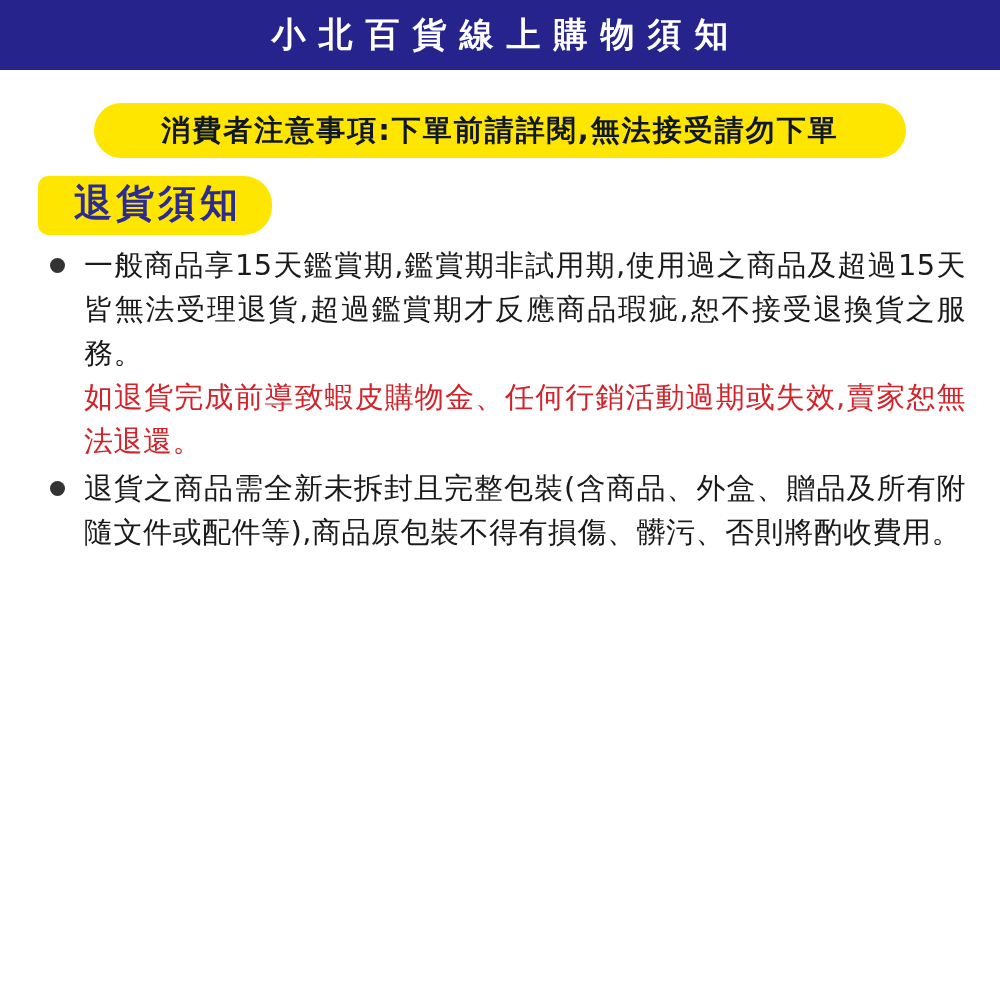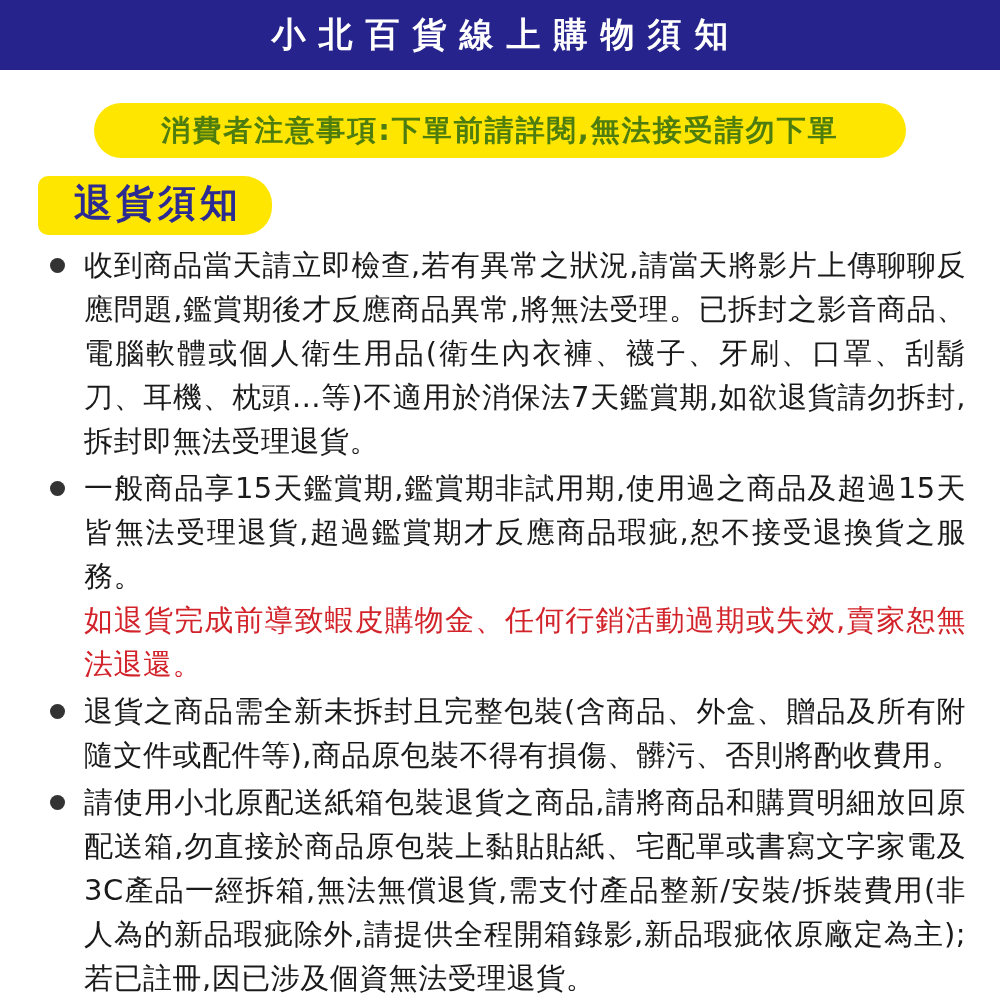--- a/index.html
+++ b/index.html
@@ -29,21 +29,21 @@
     white-space:nowrap;
   }
   .pill{
     margin:33px auto 0;
     width:812px;height:55px;
     background:var(--highlight-yellow);
     border-radius:28px;
     display:flex;align-items:center;justify-content:center;
   }
   .pill-text{
-    color:#4d7c0f;font-size:29px;font-weight:bold;
+    color:#0f172a;font-size:29px;font-weight:bold;
     letter-spacing:2px;white-space:nowrap;
   }
   .heading-row{margin:18px 0 0 38px;}
   .section-heading{
     display:inline-block;
     background:var(--highlight-yellow);
     color:var(--heading-text);
     font-size:38px;font-weight:bold;
     letter-spacing:4px;
     padding:2px 30px 6px 36px;
@@ -78,30 +78,22 @@
   <div class="pill-text">消費者注意事項:下單前請詳閱,無法接受請勿下單</div>
 </div>
 
 <div class="heading-row">
   <span class="section-heading">退貨須知</span>
 </div>
 
 <div class="rules">
     <div class="rule">
       <span class="bullet"></span>
-      <div class="rule-text"><span class="seg">收到商品當天請立即檢查,若有異常之狀況,請當天將影片上傳聊聊反應問題,鑑賞期後才反應商品異常,將無法受理。已拆封之影音商品、電腦軟體或個人衛生用品(衛生內衣褲、襪子、牙刷、口罩、刮鬍刀、耳機、枕頭…等)不適用於消保法7天鑑賞期,如欲退貨請勿拆封,拆封即無法受理退貨。</span></div>
-    </div>
-    <div class="rule">
-      <span class="bullet"></span>
       <div class="rule-text"><span class="seg">一般商品享15天鑑賞期,鑑賞期非試用期,使用過之商品及超過15天皆無法受理退貨,超過鑑賞期才反應商品瑕疵,恕不接受退換貨之服務。</span><span class="seg red block">如退貨完成前導致蝦皮購物金、任何行銷活動過期或失效,賣家恕無法退還。</span></div>
     </div>
     <div class="rule">
       <span class="bullet"></span>
       <div class="rule-text"><span class="seg">退貨之商品需全新未拆封且完整包裝(含商品、外盒、贈品及所有附隨文件或配件等),商品原包裝不得有損傷、髒污、否則將酌收費用。</span></div>
     </div>
     <div class="rule">
-      <span class="bullet"></span>
-      <div class="rule-text"><span class="seg">請使用小北原配送紙箱包裝退貨之商品,請將商品和購買明細放回原配送箱,勿直接於商品原包裝上黏貼貼紙、宅配單或書寫文字家電及3C產品一經拆箱,無法無償退貨,需支付產品整新/安裝/拆裝費用(非人為的新品瑕疵除外,請提供全程開箱錄影,新品瑕疵依原廠定為主);若已註冊,因已涉及個資無法受理退貨。</span></div>
-    </div>
-    <div class="rule">
       <div class="rule-text"></div>
     </div>
   </div>
 
 </body></html>

